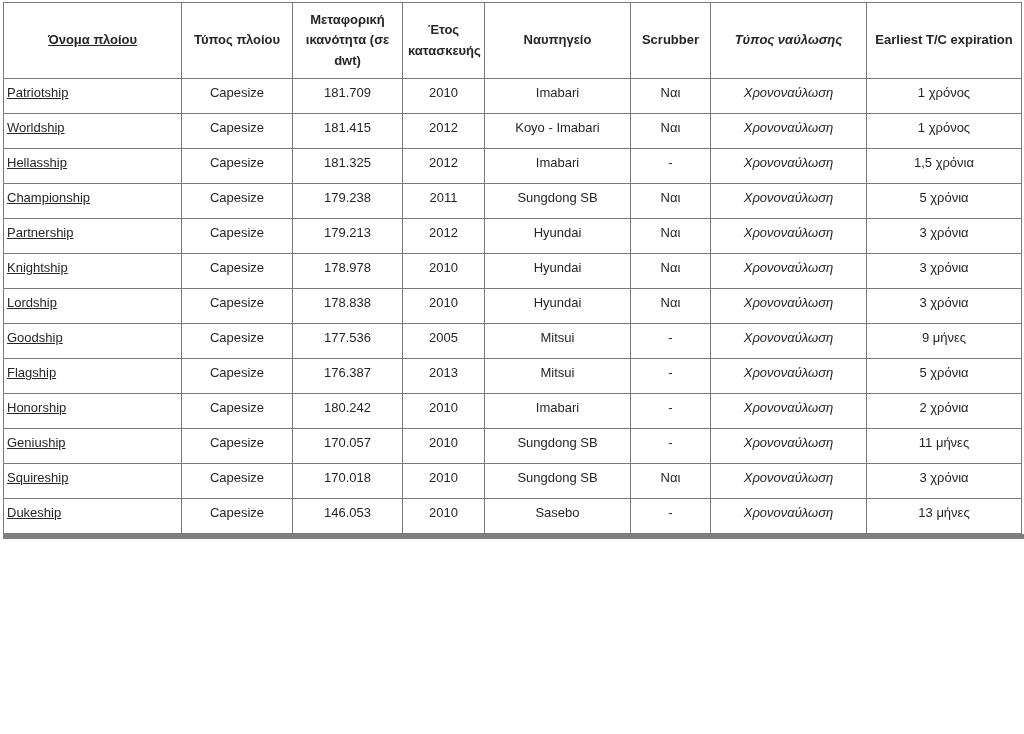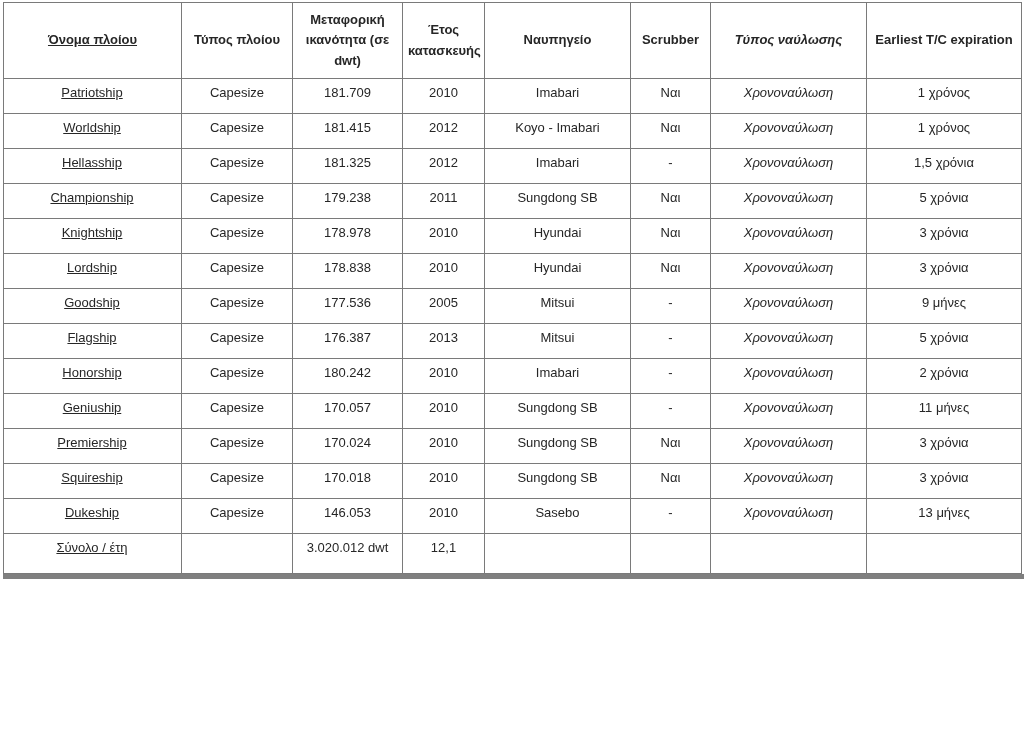--- a/index.html
+++ b/index.html
@@ -38,21 +38,21 @@
     line-height: 1.55;
   }
   table.fleet td {
     height: 35px;
     vertical-align: top;
     padding: 7px 4px 0 4px;
     text-align: center;
     line-height: 1.15;
   }
   table.fleet td.col-name {
-    text-align: center;
+    text-align: left;
     padding-left: 3px;
   }
   table.fleet tr.total-row td {
     height: 40px;
   }
   .col-name       { width: 178px; text-decoration: underline; }
   .col-type       { width: 111px; }
   .col-dwt        { width: 110px; }
   .col-year       { width: 82px;  }
   .col-shipyard   { width: 146px; }
@@ -118,20 +118,30 @@
           <td class="col-name">Championship</td>
           <td class="col-type">Capesize</td>
           <td class="col-dwt">179.238</td>
           <td class="col-year">2011</td>
           <td class="col-shipyard">Sungdong SB</td>
           <td class="col-scrubber">Ναι</td>
           <td class="col-charter">Χρονοναύλωση</td>
           <td class="col-expiration">5 χρόνια</td>
         </tr>
         <tr>
+          <td class="col-name">Partnership</td>
+          <td class="col-type">Capesize</td>
+          <td class="col-dwt">179.213</td>
+          <td class="col-year">2012</td>
+          <td class="col-shipyard">Hyundai</td>
+          <td class="col-scrubber">Ναι</td>
+          <td class="col-charter">Χρονοναύλωση</td>
+          <td class="col-expiration">3 χρόνια</td>
+        </tr>
+        <tr>
           <td class="col-name">Knightship</td>
           <td class="col-type">Capesize</td>
           <td class="col-dwt">178.978</td>
           <td class="col-year">2010</td>
           <td class="col-shipyard">Hyundai</td>
           <td class="col-scrubber">Ναι</td>
           <td class="col-charter">Χρονοναύλωση</td>
           <td class="col-expiration">3 χρόνια</td>
         </tr>
         <tr>
@@ -178,55 +188,35 @@
           <td class="col-name">Geniuship</td>
           <td class="col-type">Capesize</td>
           <td class="col-dwt">170.057</td>
           <td class="col-year">2010</td>
           <td class="col-shipyard">Sungdong SB</td>
           <td class="col-scrubber">-</td>
           <td class="col-charter">Χρονοναύλωση</td>
           <td class="col-expiration">11 μήνες</td>
         </tr>
         <tr>
-          <td class="col-name">Premiership</td>
-          <td class="col-type">Capesize</td>
-          <td class="col-dwt">170.024</td>
+          <td class="col-name">Squireship</td>
+          <td class="col-type">Capesize</td>
+          <td class="col-dwt">170.018</td>
           <td class="col-year">2010</td>
           <td class="col-shipyard">Sungdong SB</td>
           <td class="col-scrubber">Ναι</td>
           <td class="col-charter">Χρονοναύλωση</td>
           <td class="col-expiration">3 χρόνια</td>
         </tr>
         <tr>
-          <td class="col-name">Squireship</td>
-          <td class="col-type">Capesize</td>
-          <td class="col-dwt">170.018</td>
-          <td class="col-year">2010</td>
-          <td class="col-shipyard">Sungdong SB</td>
-          <td class="col-scrubber">Ναι</td>
-          <td class="col-charter">Χρονοναύλωση</td>
-          <td class="col-expiration">3 χρόνια</td>
-        </tr>
-        <tr>
           <td class="col-name">Dukeship</td>
           <td class="col-type">Capesize</td>
           <td class="col-dwt">146.053</td>
           <td class="col-year">2010</td>
           <td class="col-shipyard">Sasebo</td>
           <td class="col-scrubber">-</td>
           <td class="col-charter">Χρονοναύλωση</td>
           <td class="col-expiration">13 μήνες</td>
-        </tr>
-        <tr class="total-row">
-          <td class="col-name">Σύνολο / έτη</td>
-          <td class="col-type"></td>
-          <td class="col-dwt">3.020.012 dwt</td>
-          <td class="col-year">12,1</td>
-          <td class="col-shipyard"></td>
-          <td class="col-scrubber"></td>
-          <td class="col-charter"></td>
-          <td class="col-expiration"></td>
         </tr>
       </tbody>
   </table>
   <div class="bottom-bar"></div>
 </div>
 
 </body></html>

